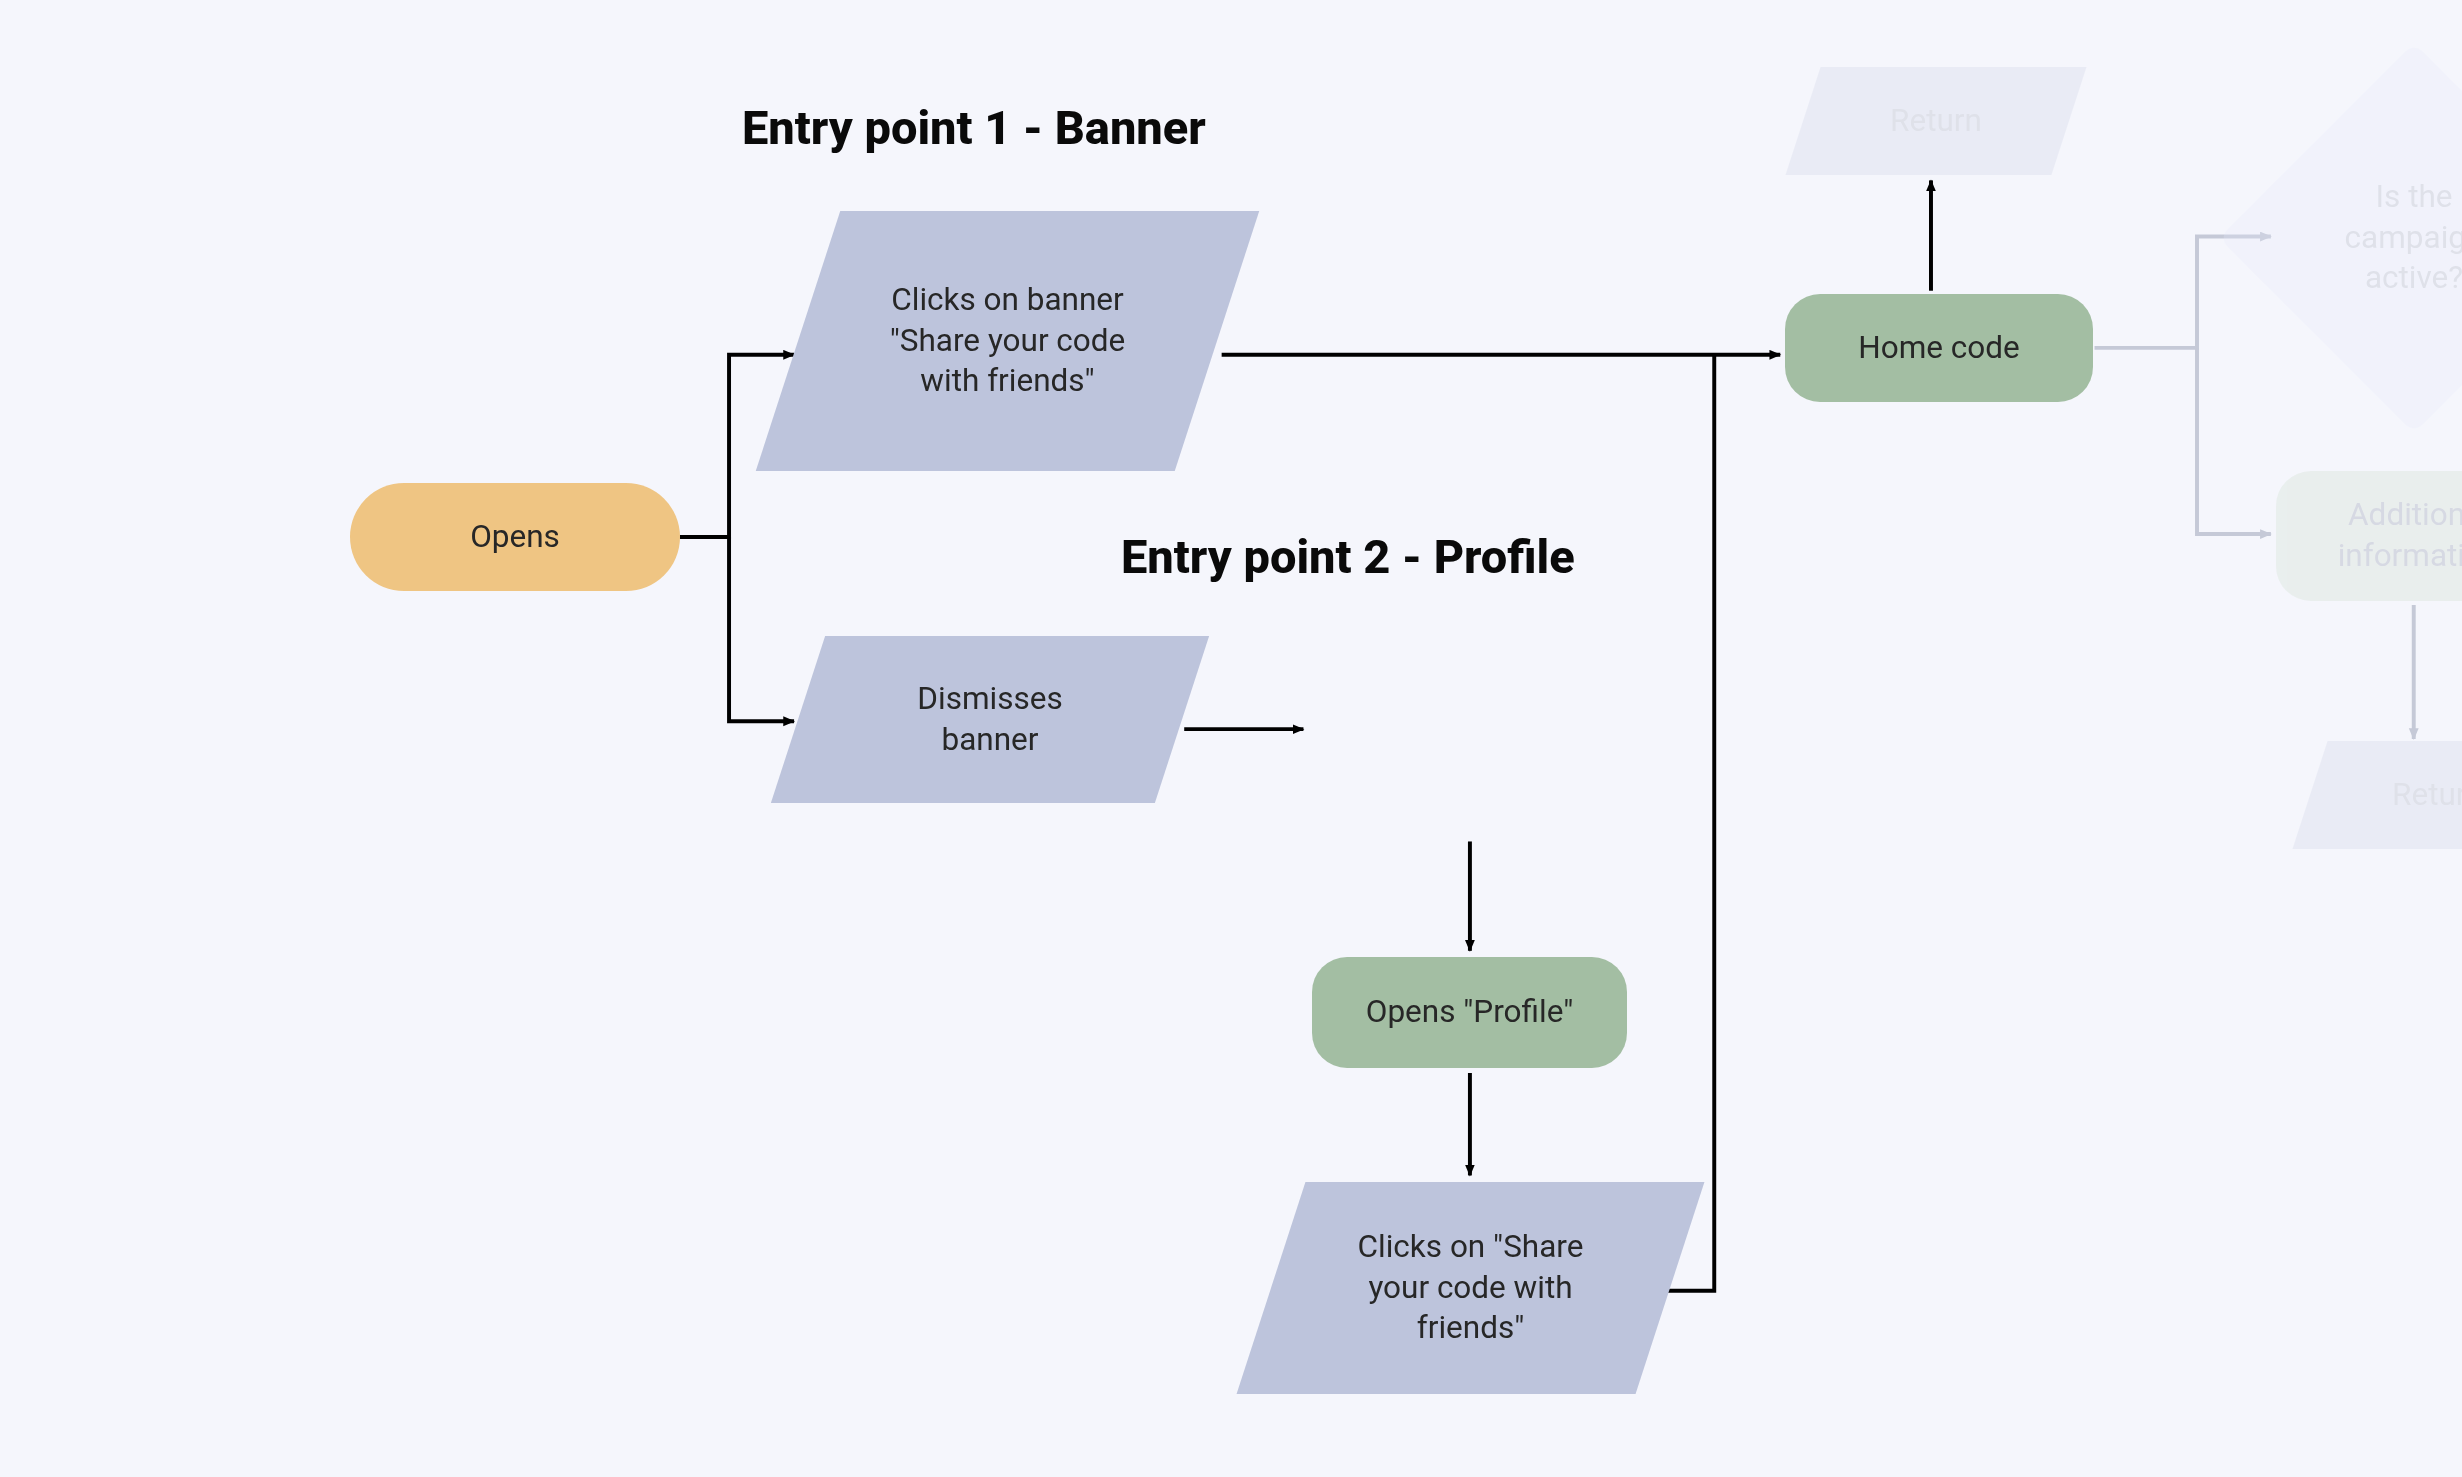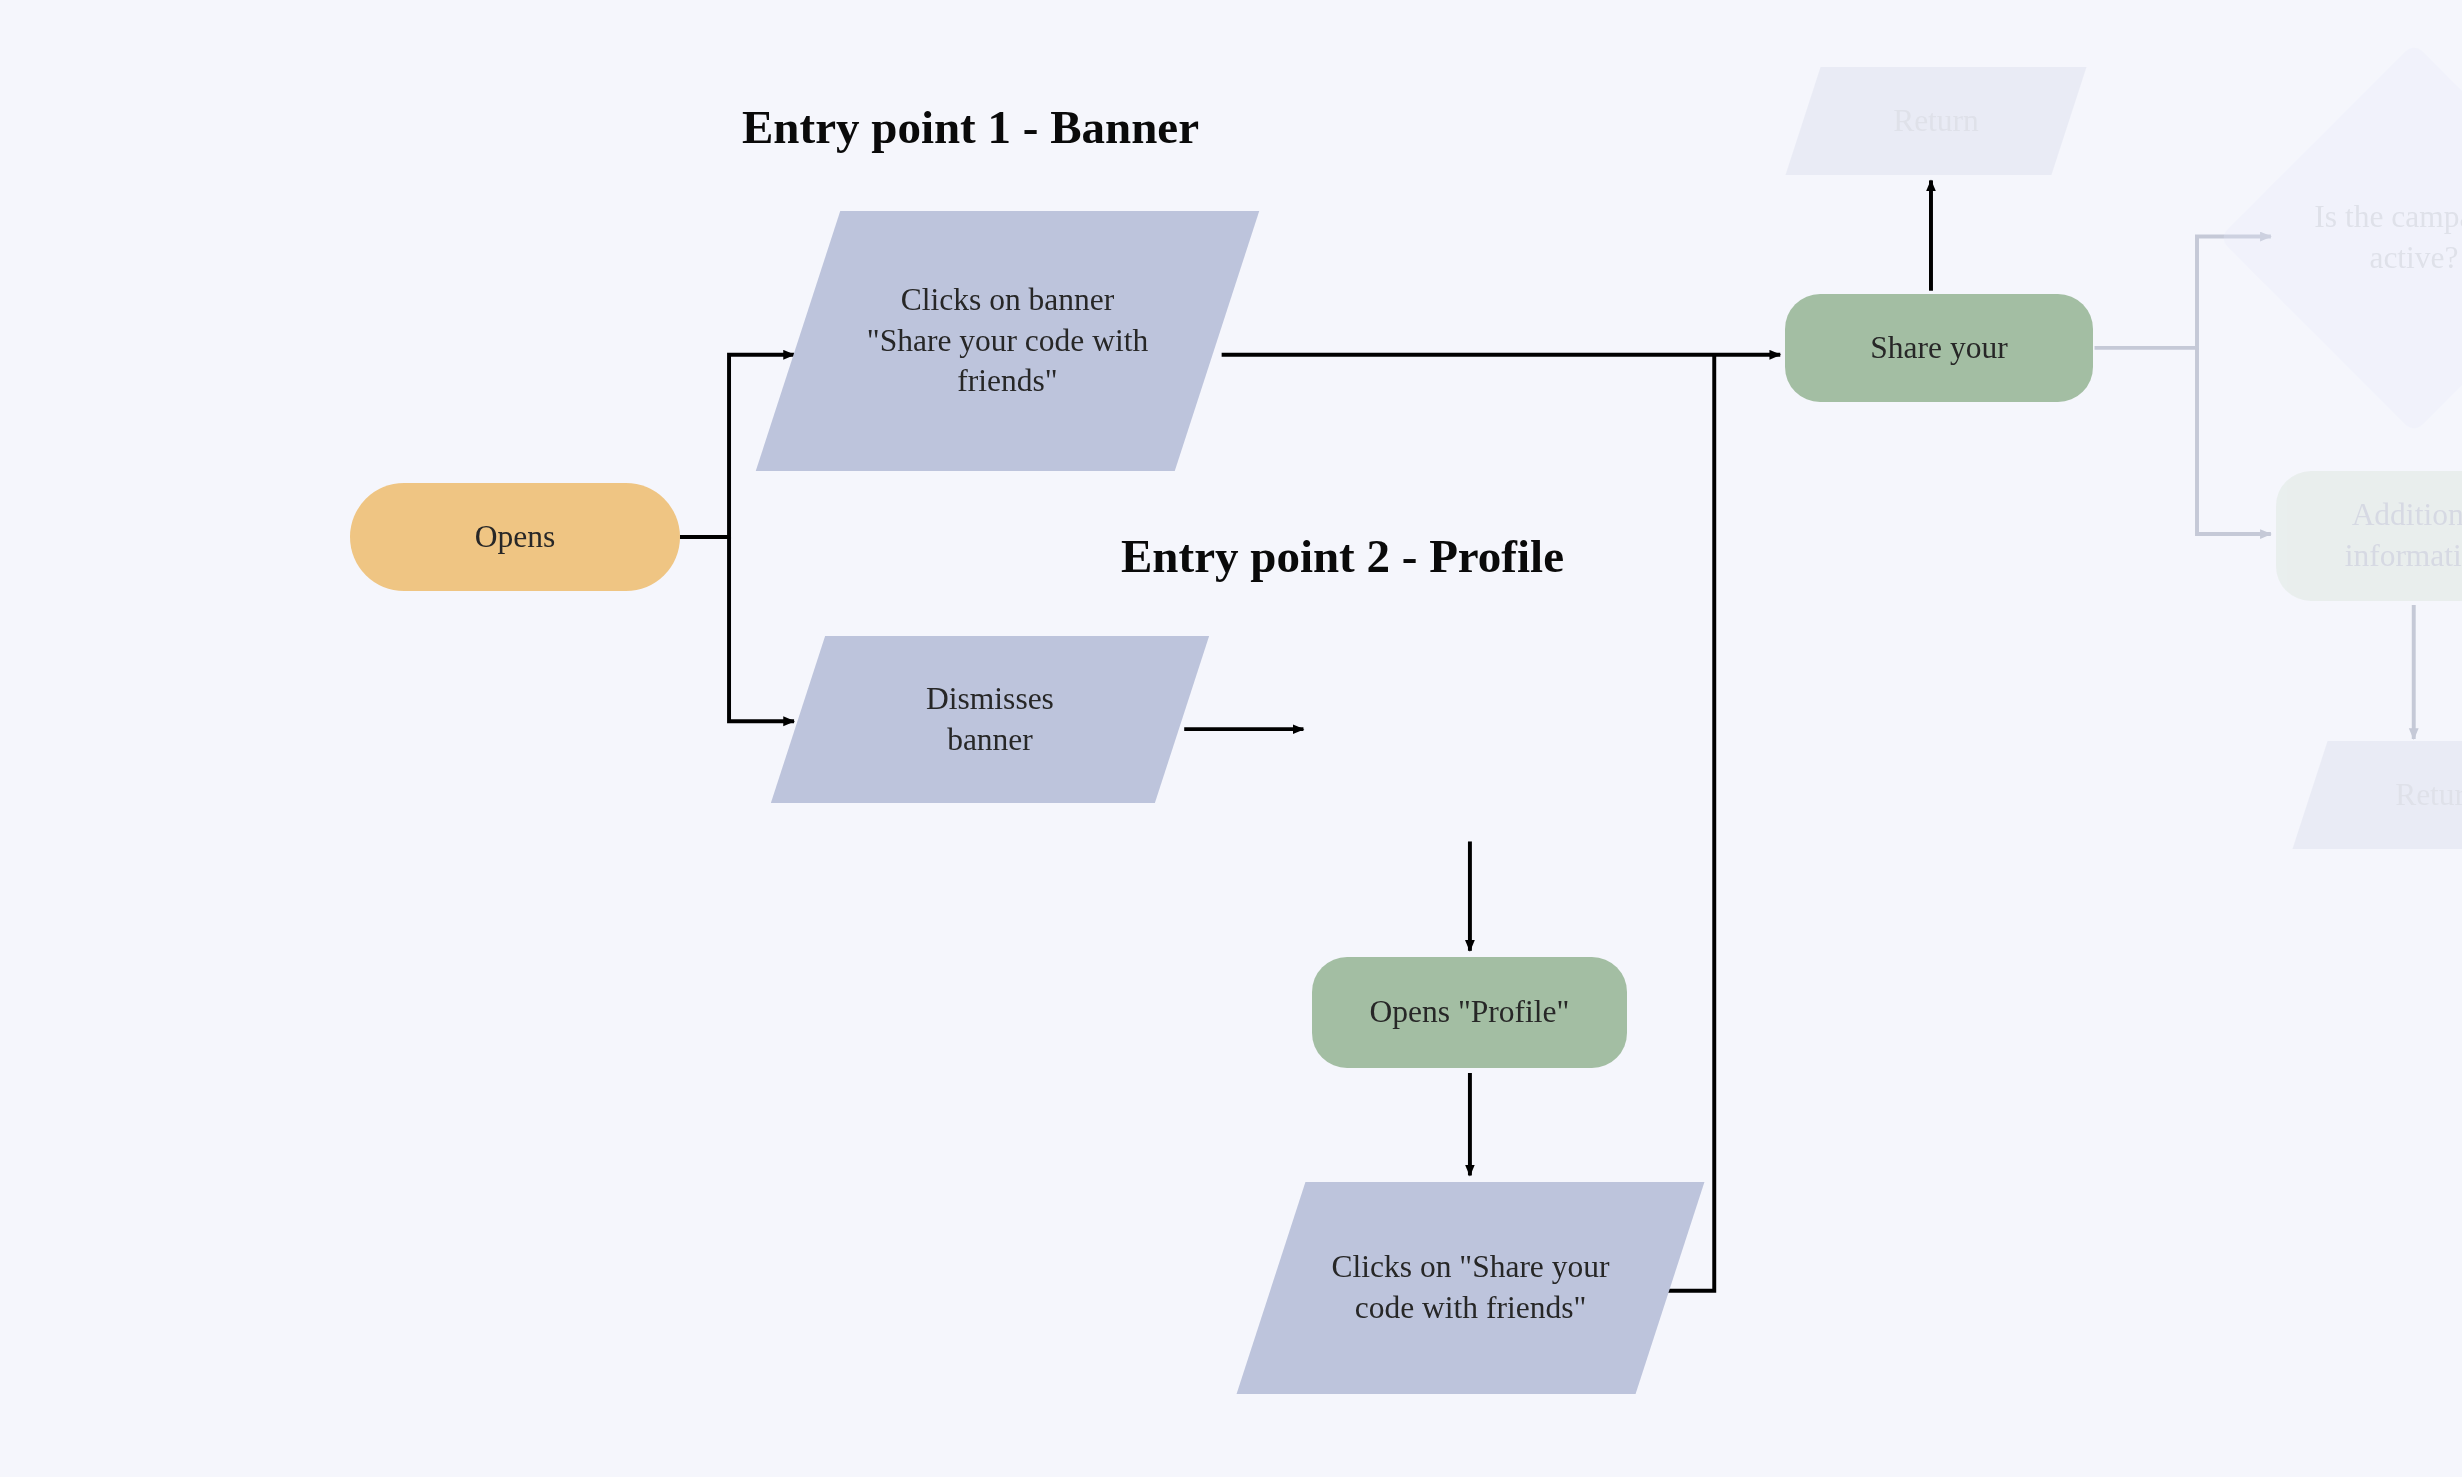--- a/index.html
+++ b/index.html
@@ -9,21 +9,20 @@
     height: 1478px;
     background: #F5F6FC;
     font-family: -apple-system, BlinkMacSystemFont, "Segoe UI", Roboto, Helvetica, Arial, sans-serif;
     color: #1a1a1a;
     overflow: hidden;
   }
   .canvas {
     position: relative;
     width: 2013px;
     height: 1478px;
-    font-family: Liberation Serif, serif;
   }
   .heading {
     position: absolute;
     font-weight: 800;
     font-size: 47px;
     color: #0a0a0a;
     white-space: nowrap;
   }
   .node-text {
     font-size: 31.5px;
@@ -178,21 +177,21 @@
   </div>
 
   <div class="io" style="left:1271px; top:1182px; width:399px; height:212px;">
     <div class="skew-bg"></div>
     <div class="io-content">
       <span class="node-text" style="max-width:286px;">Clicks on "Share your code with friends"</span>
     </div>
   </div>
 
   <div class="process green" style="left:1785px; top:294px; width:308px; height:108px;">
-    <span class="node-text">Share your</span>
+    <span class="node-text">Home code</span>
   </div>
 
   <div class="io faded" style="left:1803px; top:67px; width:266px; height:108px;">
     <div class="skew-bg"></div>
     <div class="io-content">
       <span class="faded-text">Return</span>
     </div>
   </div>
 
   <div class="diamond faded" style="left:2276px; top:100px; width:276px; height:276px;">

